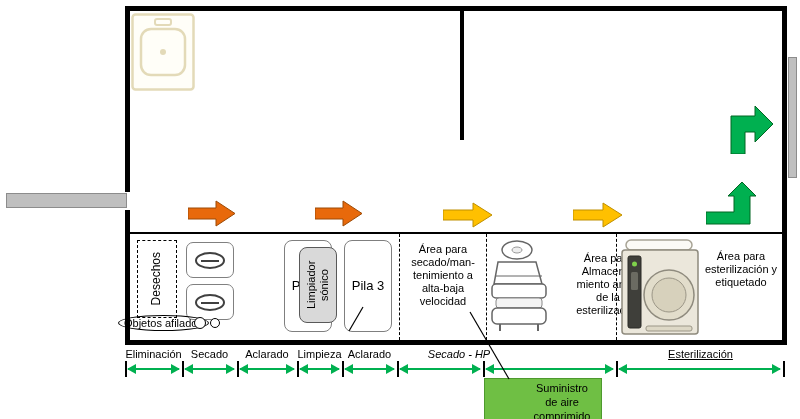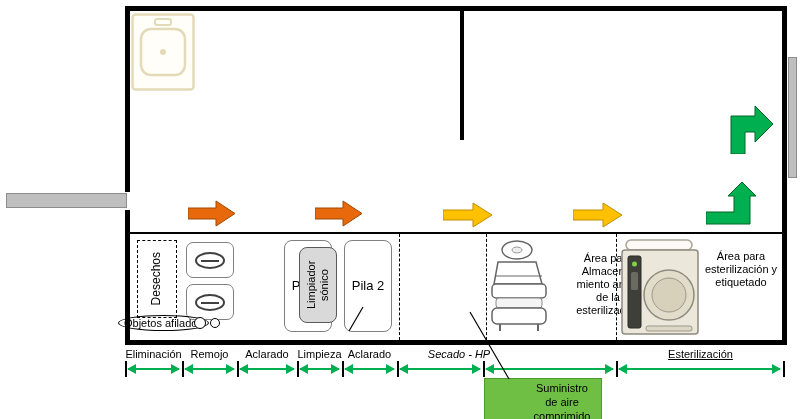--- a/index.html
+++ b/index.html
@@ -80,23 +80,24 @@
 
   <div class="station-box" style="left:240px;top:240px;width:48px;height:92px;margin-left:44px;">
     <span>Pila 1</span>
   </div>
 
   <div class="station-box gray-box" style="left:299px;top:247px;width:38px;height:76px;">
     <span class="vtext" style="font-size:11px;">Limpiador sónico</span>
   </div>
 
   <div class="station-box" style="left:344px;top:240px;width:48px;height:92px;">
-    <span>Pila 2</span>
+    <span>Pila 3</span>
   </div>
 
+  <div class="area-text" style="left:402px;top:243px;width:82px;">Área para secado/man-tenimiento a alta-baja velocidad</div>
 
   <div class="abs" style="left:490px;top:238px;">
     <svg width="58" height="96" viewBox="0 0 58 96">
       <ellipse cx="27" cy="12" rx="15" ry="9" fill="#fff" stroke="#666" stroke-width="1.5"></ellipse>
       <ellipse cx="27" cy="12" rx="5" ry="3" fill="#eee" stroke="#999" stroke-width="1"></ellipse>
       <path d="M8 24 h38 l6 22 H4 z" fill="#fff" stroke="#666" stroke-width="1.5"></path>
       <line x1="6" y1="38" x2="52" y2="38" stroke="#666" stroke-width="1"></line>
       <rect x="2" y="46" width="54" height="14" rx="4" fill="#fff" stroke="#666" stroke-width="1.5"></rect>
       <rect x="6" y="60" width="46" height="10" rx="3" fill="#F4F4F4" stroke="#888" stroke-width="1"></rect>
       <rect x="2" y="70" width="54" height="16" rx="5" fill="#fff" stroke="#666" stroke-width="1.5"></rect>
@@ -151,21 +152,21 @@
         <polygon points="0,30 28,30 28,14 22,14 36,0 50,14 44,14 44,42 0,42" fill="#00B050" stroke="#006622" stroke-width="1"></polygon>
       </svg>
   </div>
   <div class="abs" style="left:727px;top:104px;">
     <svg width="48" height="50" viewBox="0 0 48 50">
         <polygon points="4,50 4,12 28,12 28,2 46,20 28,38 28,28 18,28 18,50" fill="#00B050" stroke="#006622" stroke-width="1"></polygon>
       </svg>
   </div>
 
   <div class="zone-label" style="left:125px;width:57px;">Eliminación</div>
-  <div class="zone-label" style="left:182px;width:55px;">Remojo</div>
+  <div class="zone-label" style="left:182px;width:55px;">Secado</div>
   <div class="zone-label" style="left:237px;width:60px;">Aclarado</div>
   <div class="zone-label" style="left:297px;width:45px;">Limpieza</div>
   <div class="zone-label" style="left:342px;width:55px;">Aclarado</div>
   <div class="zone-label" style="left:416px;width:86px;font-style:italic;">Secado - HP</div>
   <div class="zone-label" style="left:616px;width:169px;text-decoration:underline;">Esterilización</div>
 
   <div class="tick" style="left:125px;"></div>
   <div class="tick" style="left:182px;"></div>
   <div class="tick" style="left:237px;"></div>
   <div class="tick" style="left:297px;"></div>

